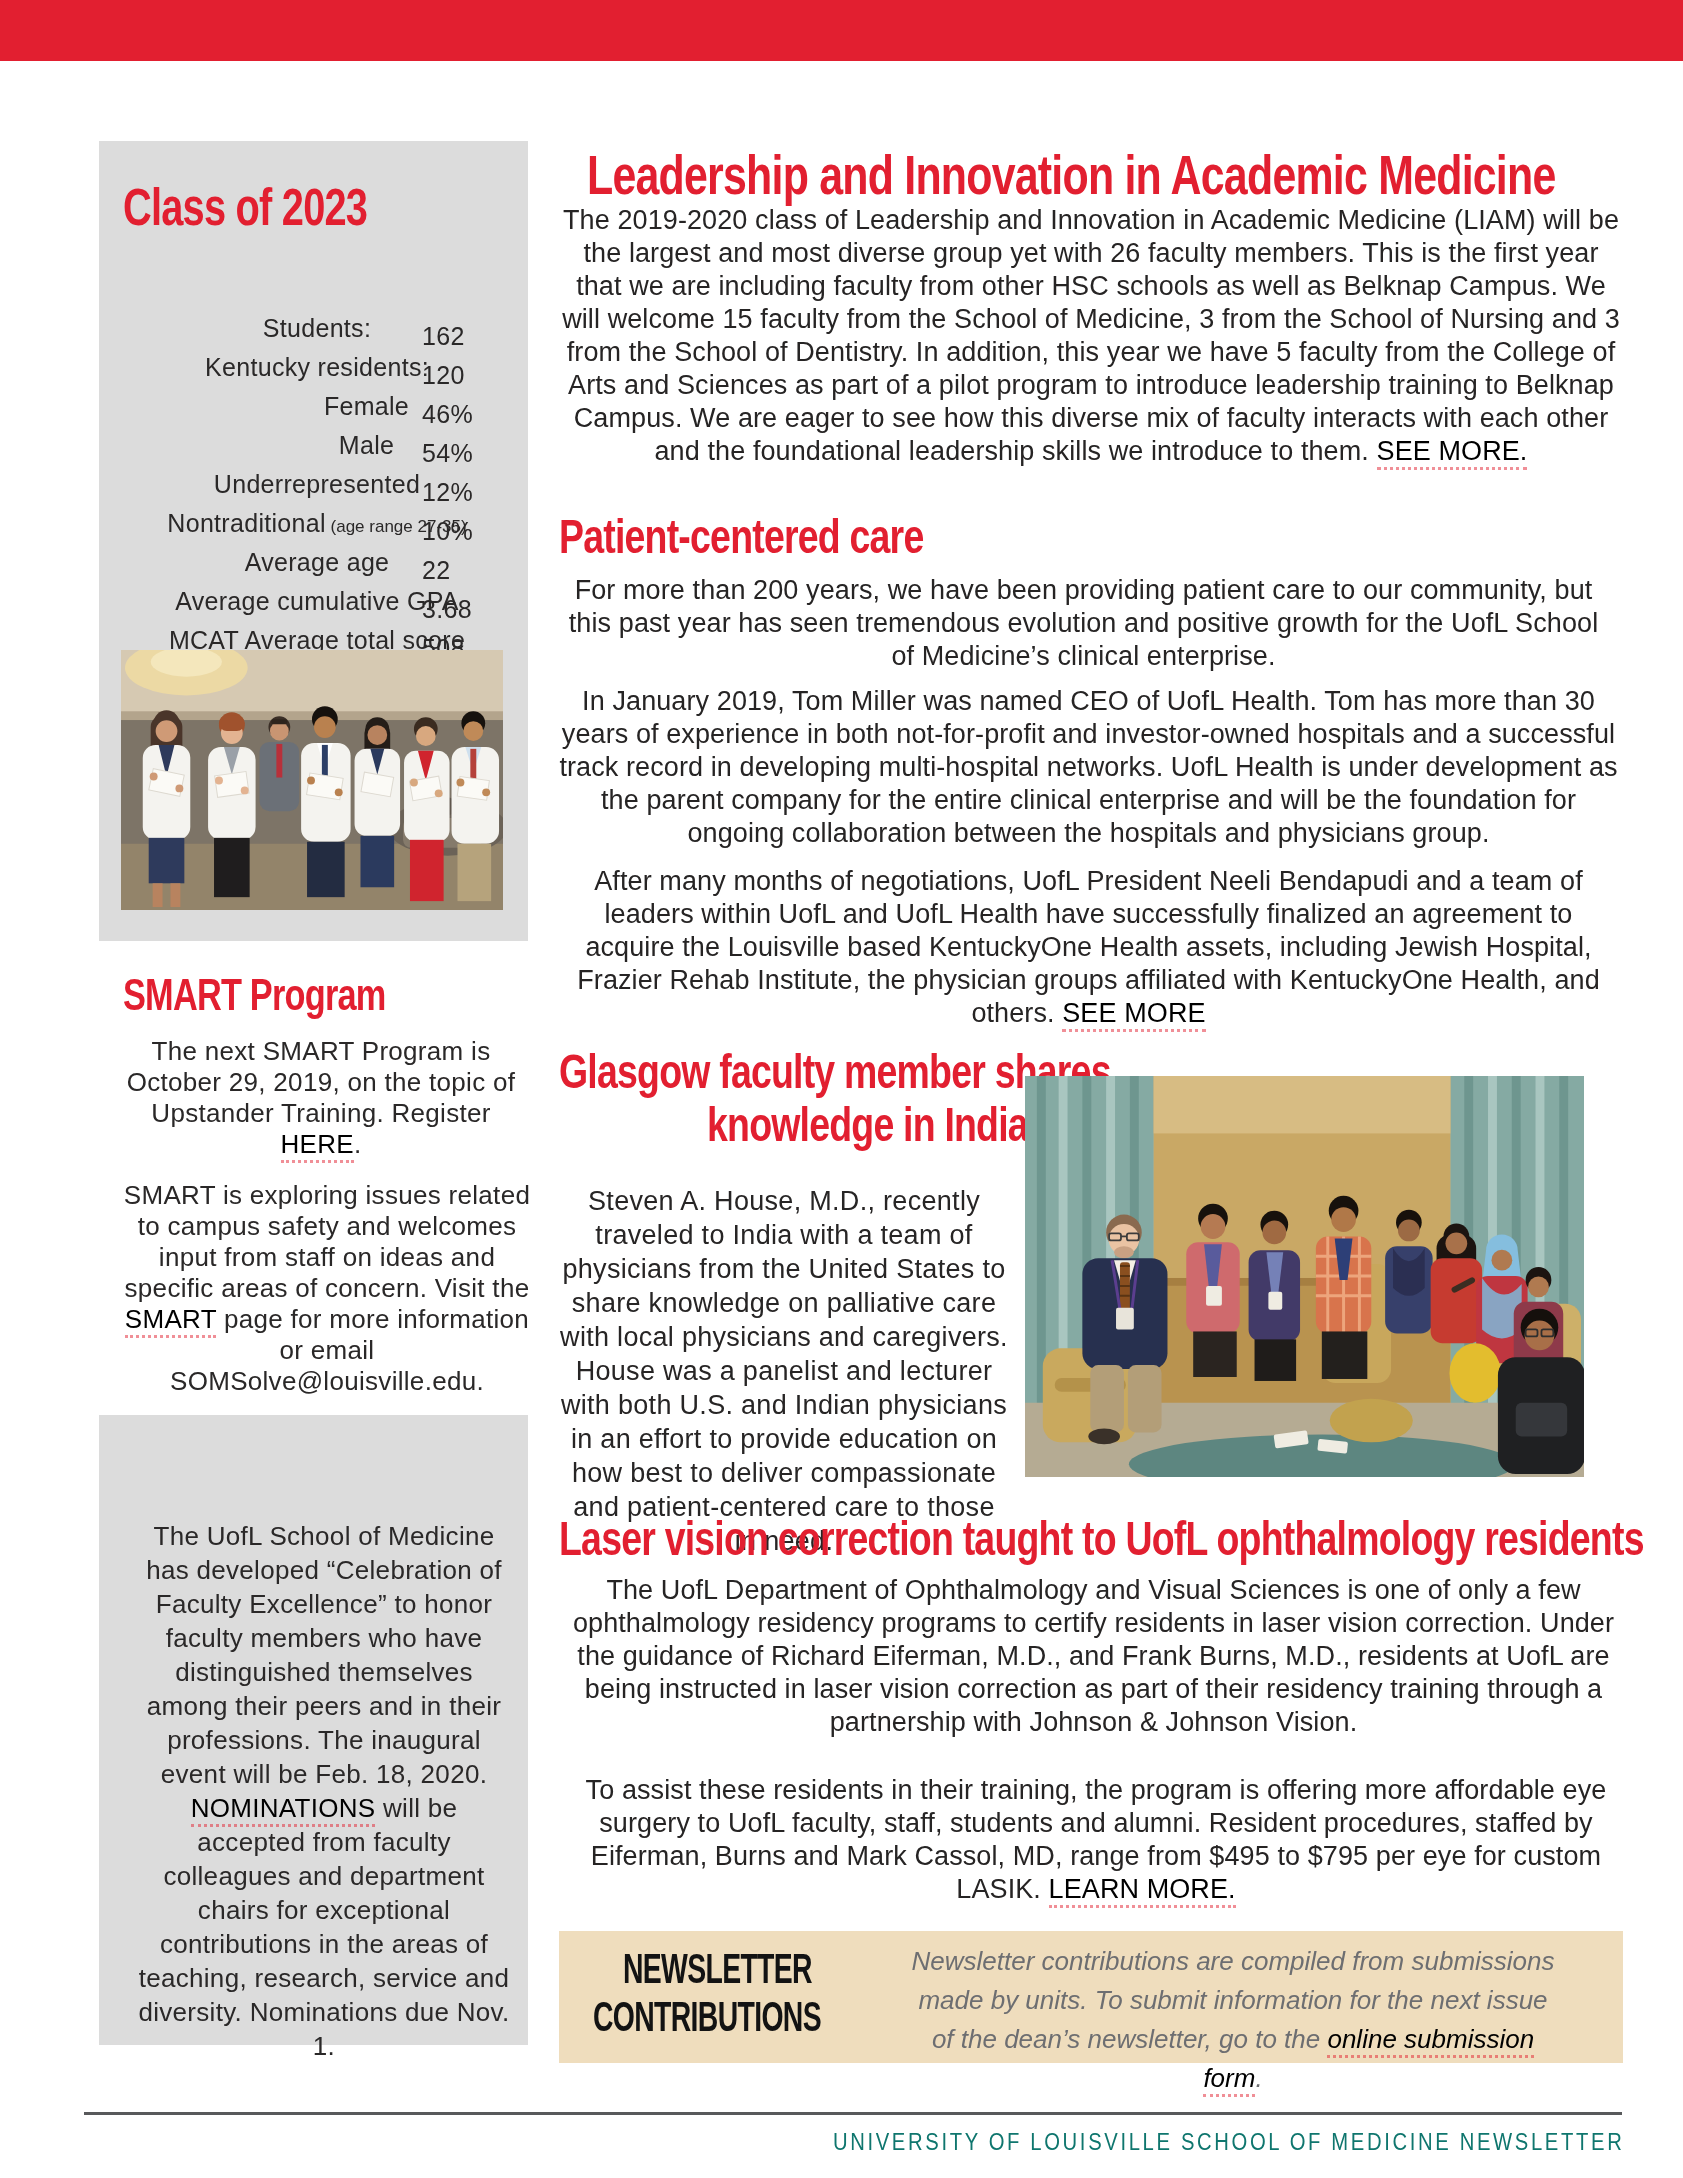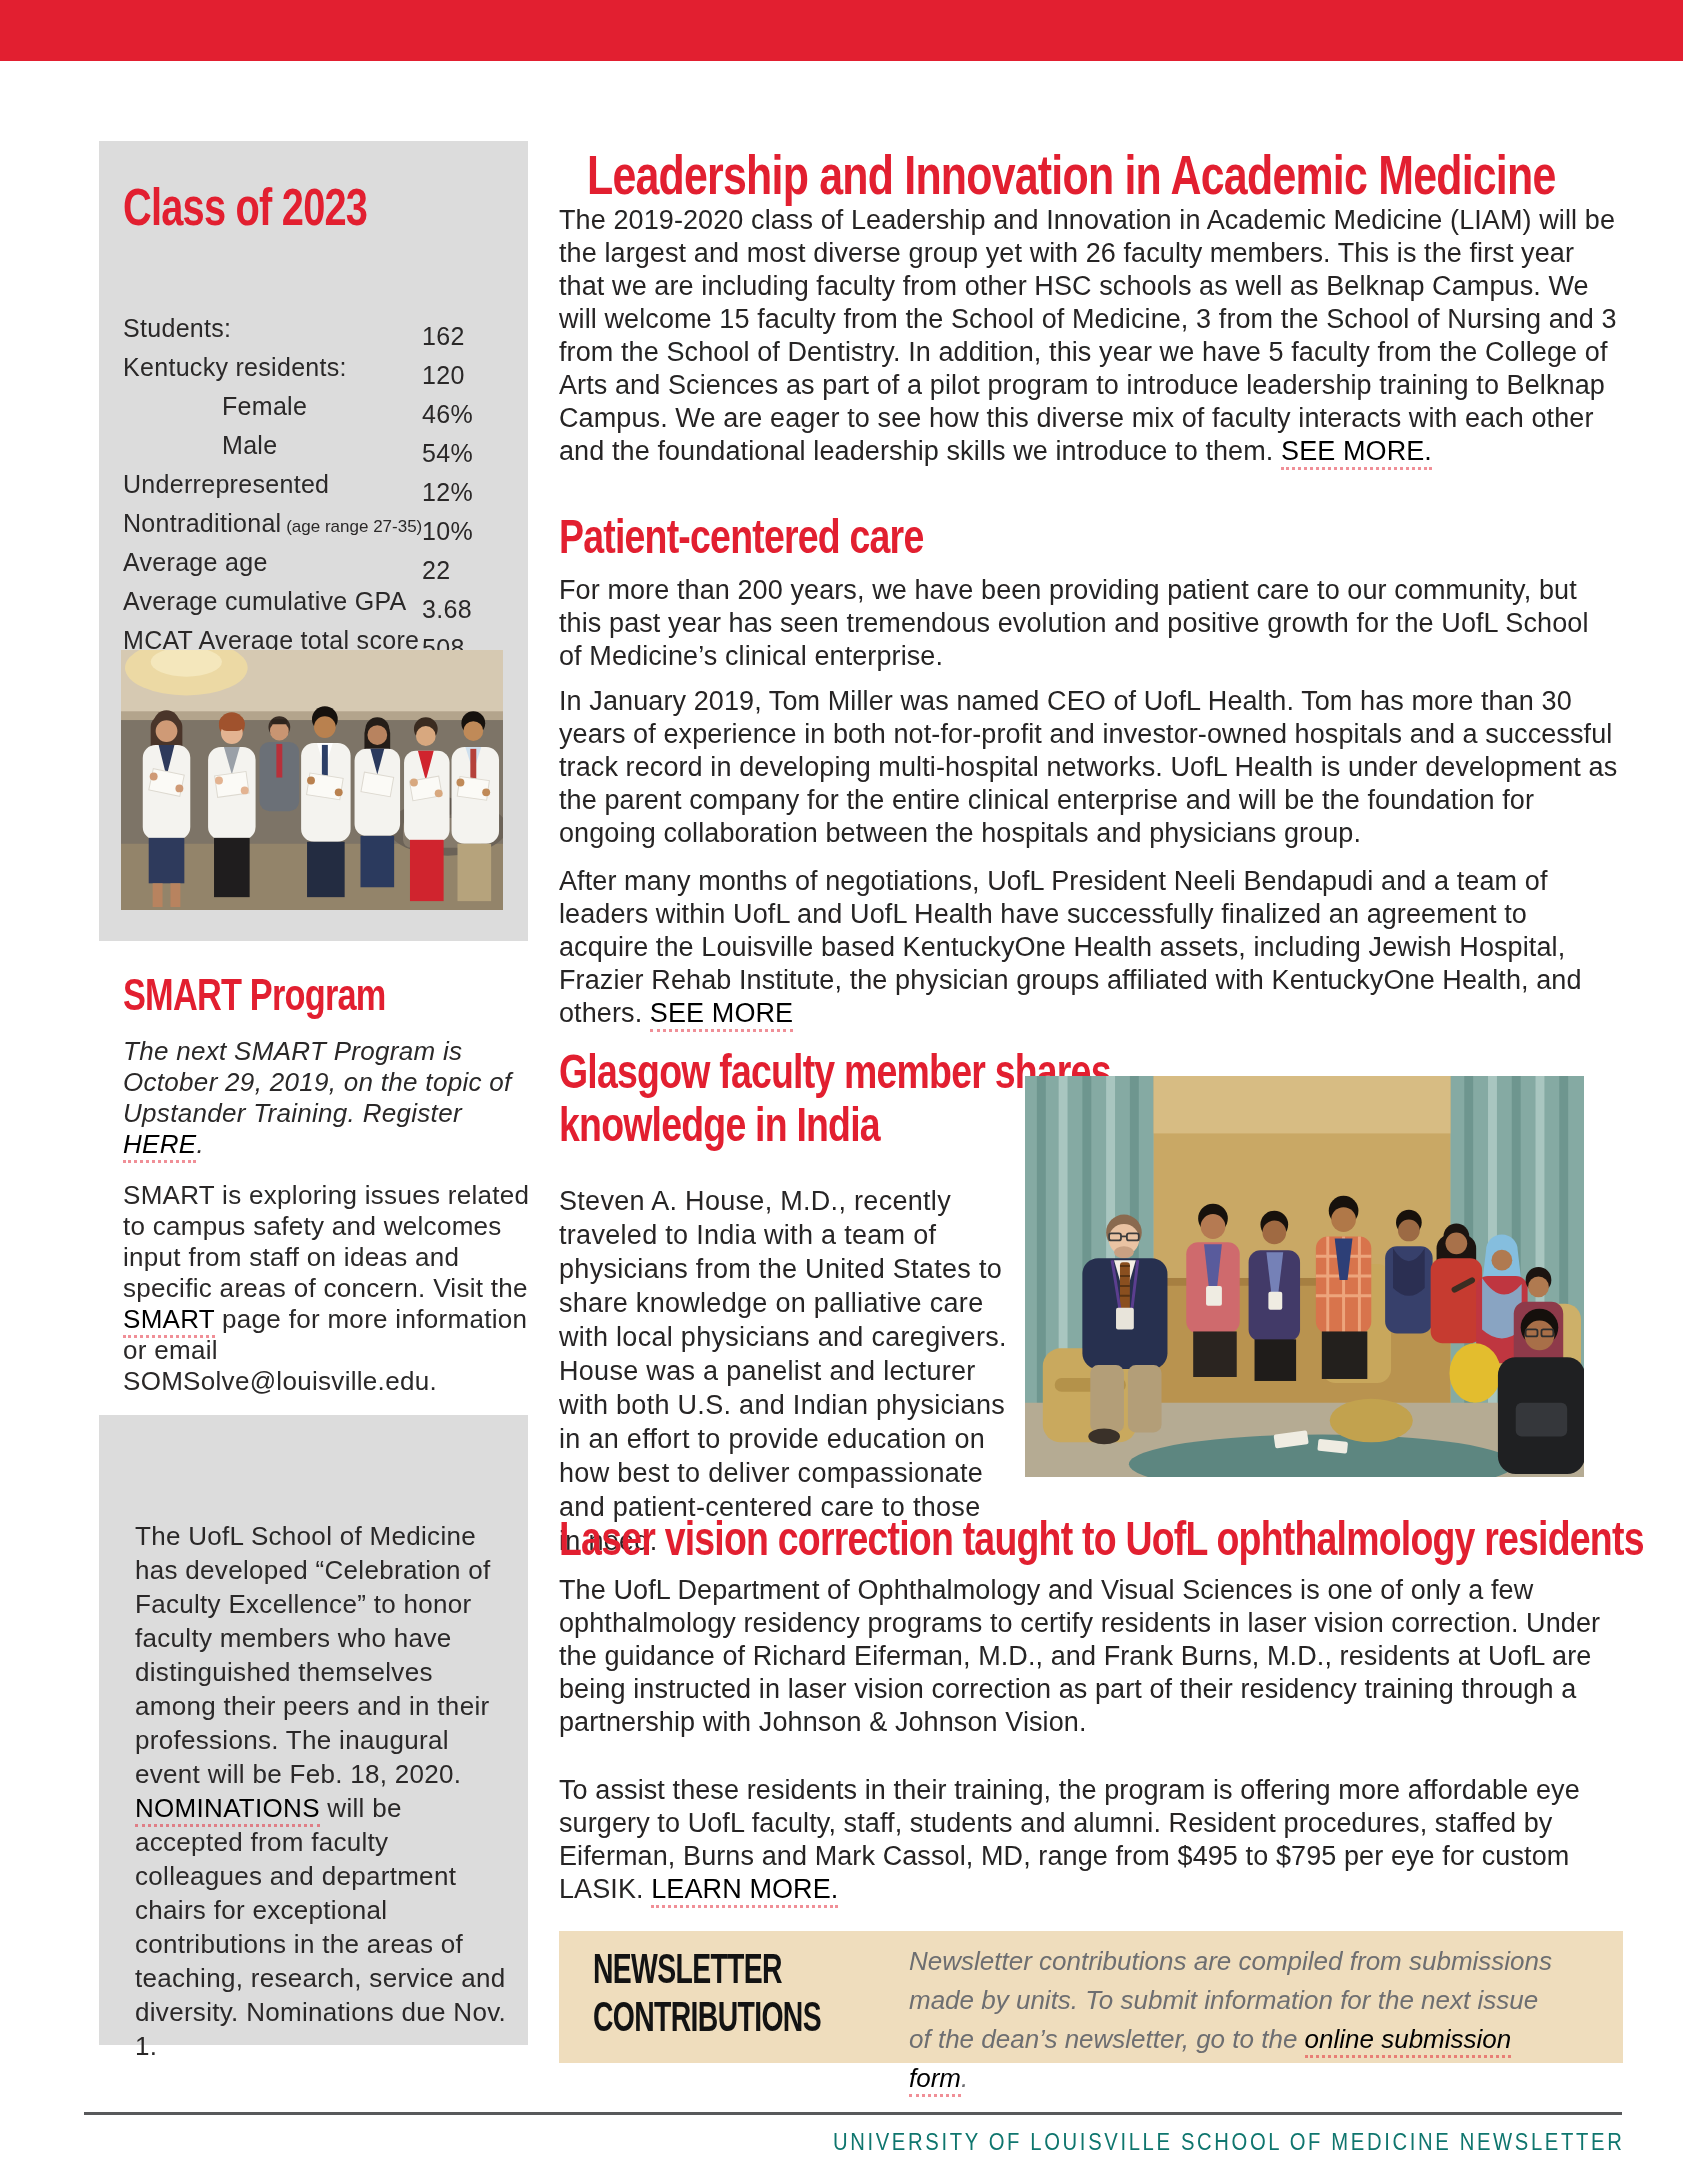--- a/index.html
+++ b/index.html
@@ -1,39 +1,39 @@
 <!DOCTYPE html>
 <html><head>
 <meta charset="utf-8">
 <title>Newsletter</title>
 <style>
   html,body{margin:0;padding:0;background:#ffffff;}
   .page{position:relative;width:1683px;height:2178px;background:#ffffff;overflow:hidden;
-        font-family:"Liberation Sans",sans-serif;color:#272525;}
+        font-family:"Liberation Sans",sans-serif;color:#272525;text-align:center;}
   .abs{position:absolute;}
   
   .topbar{left:0;top:0;width:1683px;height:61px;background:#e21f30;}
   
   .red-h{color:#e21f30;font-weight:bold;}
   .cond{display:inline-block;transform:scaleX(.78);transform-origin:0 50%;letter-spacing:-1px;white-space:nowrap;}
   
   .graybox{background:#dcdcdc;}
   .box1{left:99px;top:141px;width:429px;height:800px;}
   .box2{left:99px;top:1415px;width:429px;height:630px;}
   #class-heading{left:123px;top:178px;font-size:51px;}
   .stats{left:123px;top:265px;width:388px;margin-top:44px;}
   .stat-row{position:relative;height:39px;line-height:39px;font-size:25px;letter-spacing:0.3px;color:#2a2828;}
   .stat-row .lab{white-space:nowrap;}
   .stat-row.indent .lab{padding-left:99px;}
   .stat-row .note{font-size:17px;letter-spacing:0;}
   .stat-row .val{position:absolute;left:299px;top:8px;}
   
   .side-par{font-size:26px;line-height:31px;letter-spacing:0.3px;color:#2a2828;}
   #smart-heading{left:123px;top:970px;font-size:44px;}
-  #smart-p1{left:123px;top:1036px;width:396px;font-style:italic;}
+  #smart-p1{left:123px;top:1036px;width:396px;}
   #smart-p2{left:123px;top:1180px;width:408px;}
   #faculty-heading{left:133px;top:1453px;font-size:46px;}
   #faculty-body{left:135px;top:1519px;width:378px;font-size:26px;line-height:34px;letter-spacing:0.3px;}
   
   .main-par{font-size:27px;line-height:33px;color:#262424;letter-spacing:0.1px;}
   #liam-heading{left:559px;top:143px;font-size:55px;margin-left:28px;}
   #liam-body{left:559px;top:204px;width:1064px;}
   #patient-heading{left:559px;top:509px;font-size:48px;}
   #patient-p1{left:559px;top:574px;width:1049px;}
   #patient-p2{left:559px;top:685px;width:1059px;}

